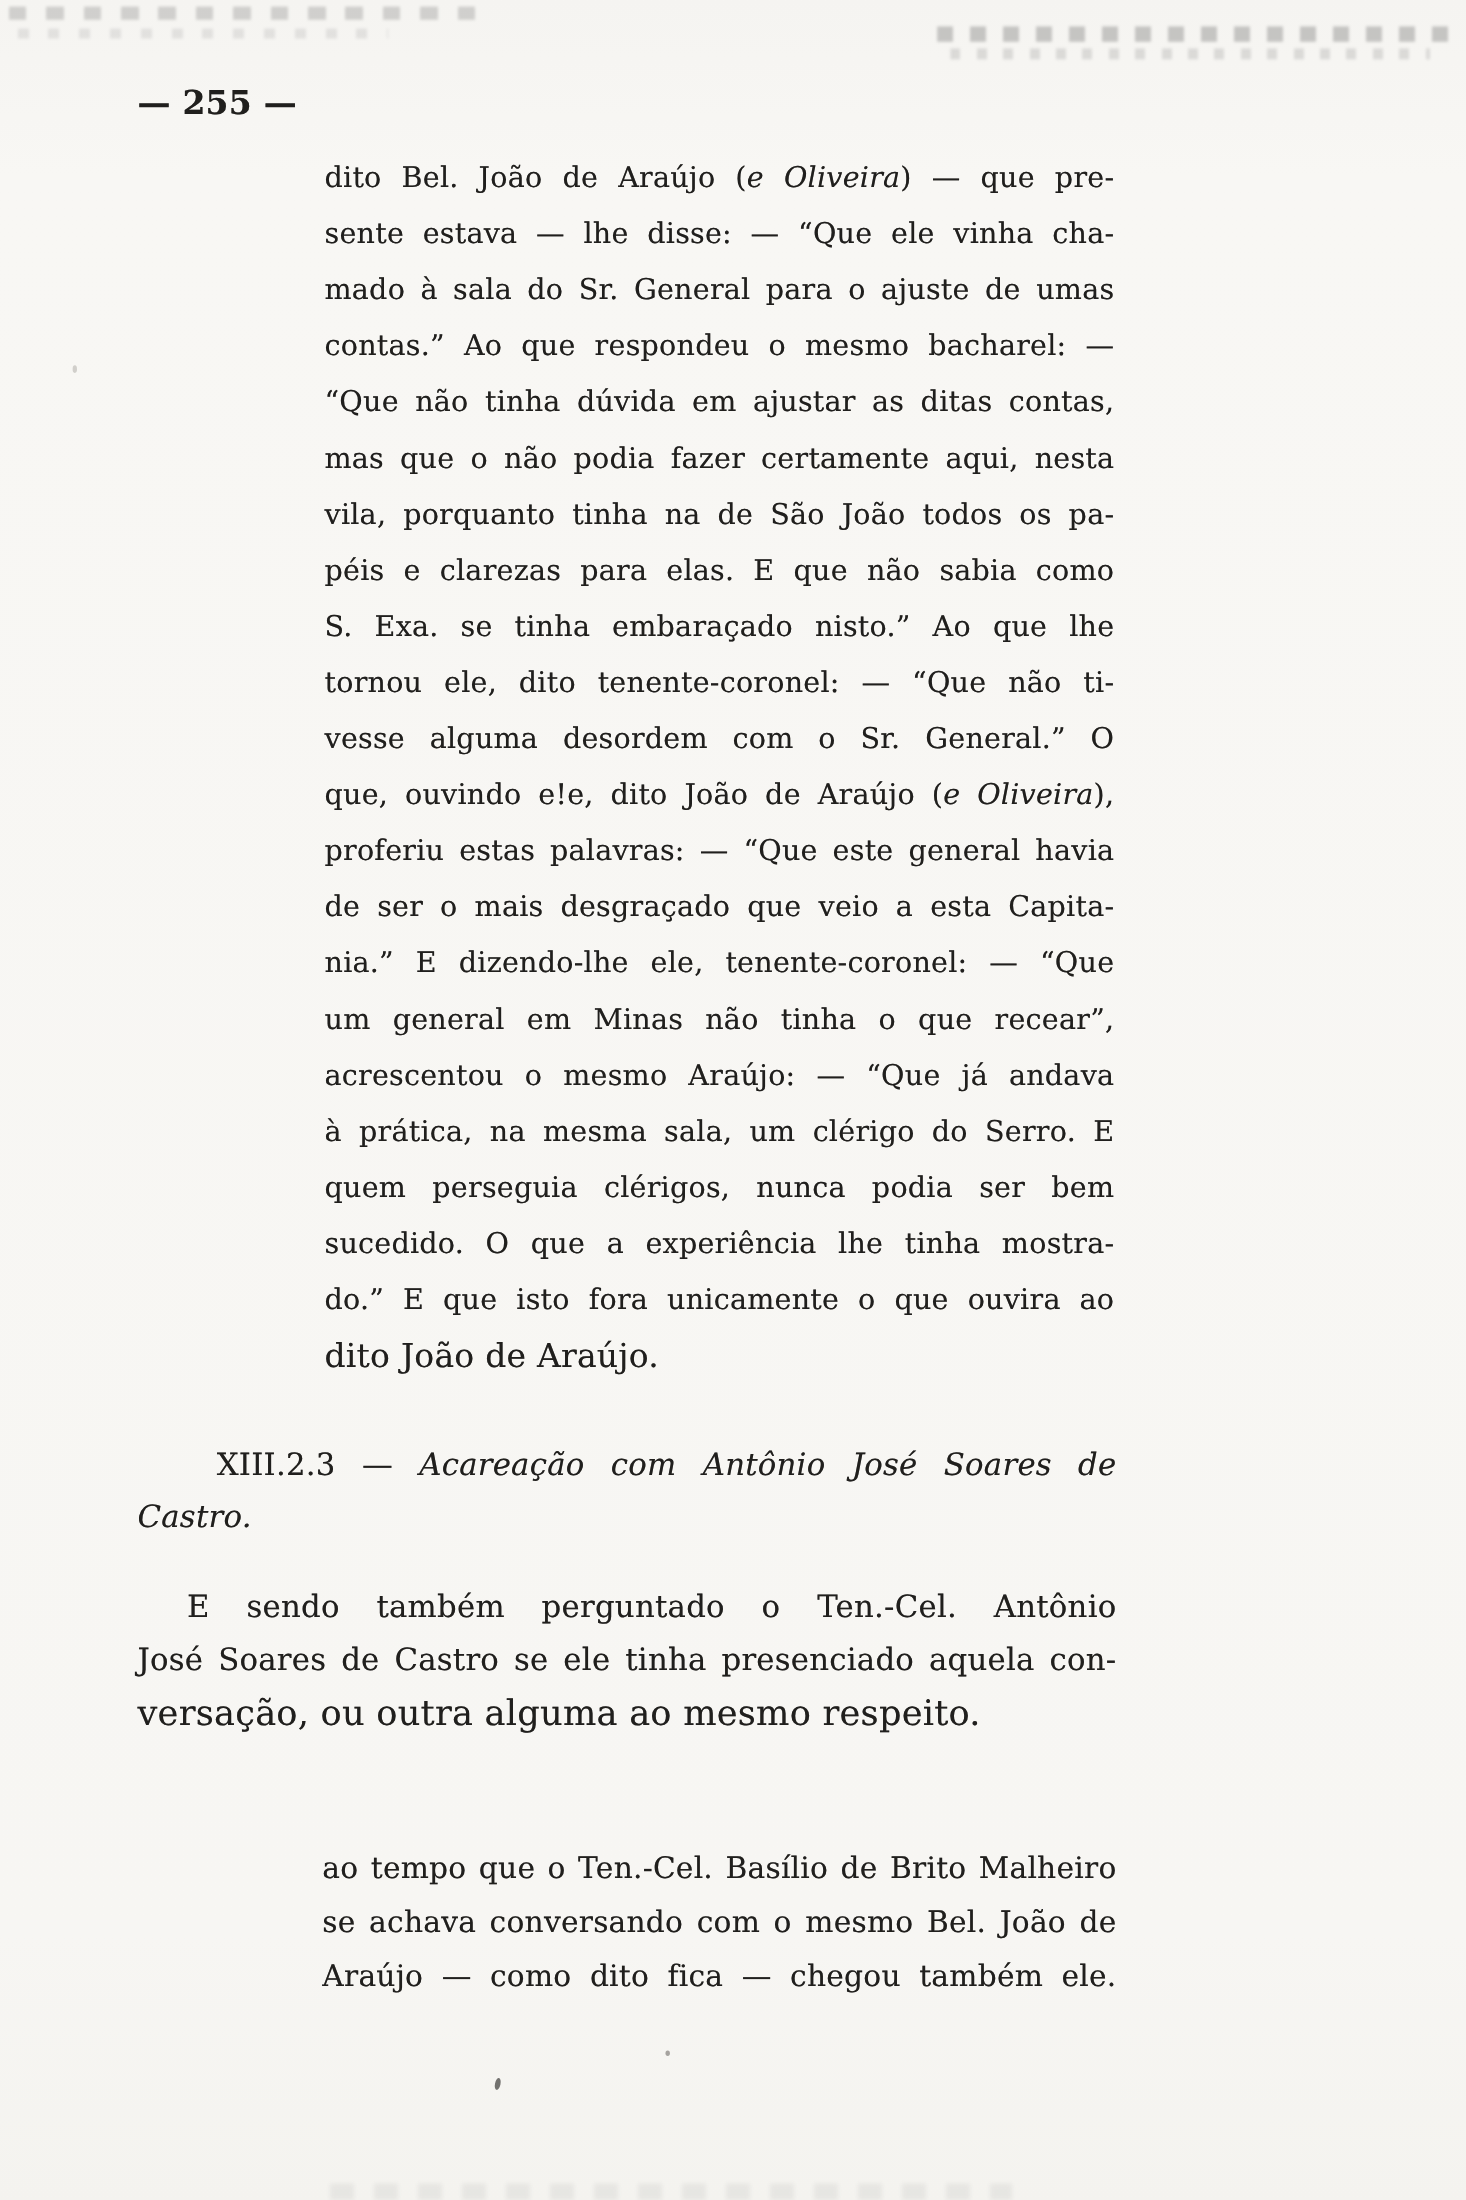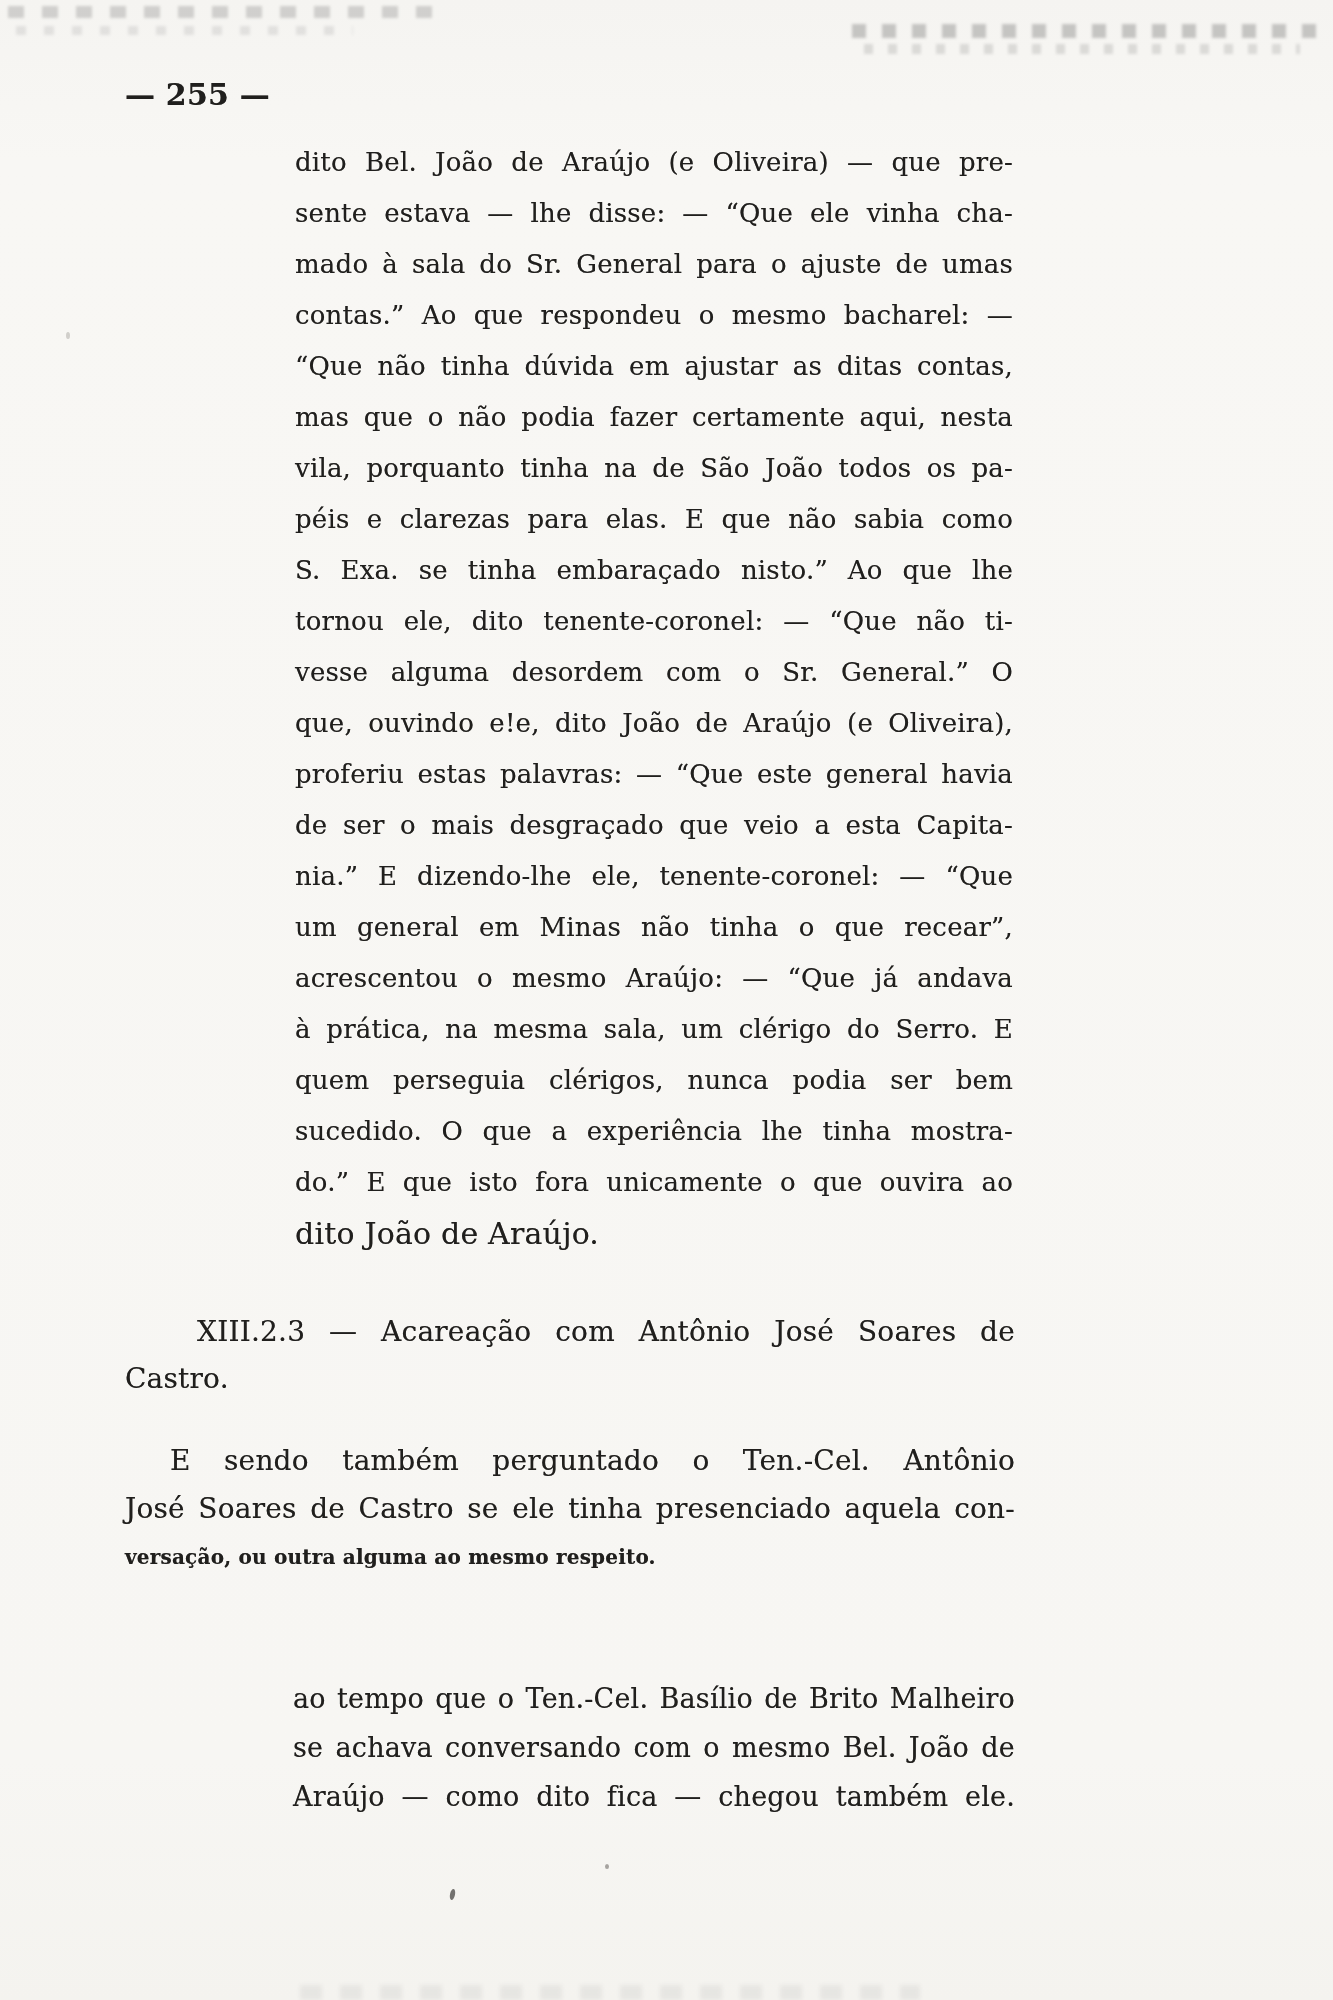--- a/index.html
+++ b/index.html
@@ -10,29 +10,29 @@
     font-family:"DejaVu Serif","Liberation Serif",serif;
     color:#201f1d;
     text-shadow:0 0 .5px rgba(32,31,29,.55);
     letter-spacing:.2px;
   }
   .abs{position:absolute;}
   .pagenum{left:125px; top:78px; width:866px; text-align:left;
     font-size:30px; font-weight:700; line-height:34px;}
   .jst .line{text-align:justify; text-align-last:justify;}
   .line{min-height:1em;}
-  .it{}
+  .it{font-style:italic;}
   .q1{left:295px; top:137px; width:718px; font-size:26px; line-height:51px;}
   .q1last{left:295px; top:1208px; width:718px; font-size:30px; line-height:51px; text-align:left;}
   .heading{left:125px; top:1308px; width:890px; font-size:28px; line-height:47px;}
   .heading .l1{text-align:justify; text-align-last:justify; padding-left:72px;}
   .heading .l2{text-align:left;}
   .para1{left:125px; top:1437px; width:890px; font-size:28px; line-height:48px;}
   .para1 .line:first-child{text-indent:45px;}
-  .para1last{left:125px; top:1533px; width:890px; font-size:20px; line-height:48px; text-align:left;font-weight:bold;}
+  .para1last{left:125px; top:1533px; width:890px; font-size:32px; line-height:48px; text-align:left;}
   .respondeu{left:125px; top:1606px; width:890px; font-size:28px; line-height:48px; text-indent:68px; text-align:left;}
   .q2{left:293px; top:1674px; width:722px; font-size:27px; line-height:49px;}
   
   .smudge-tl{left:8px; top:4px; width:432px; height:38px; opacity:.45; filter:blur(1.6px);
     background:
       repeating-linear-gradient(90deg, rgba(95,95,95,.55) 0 16px, rgba(95,95,95,0) 16px 34px) 0 2px/100% 12px no-repeat,
       repeating-linear-gradient(90deg, rgba(120,120,120,.35) 0 10px, rgba(120,120,120,0) 10px 28px) 8px 22px/78% 9px no-repeat;}
   .smudge-tr{left:852px; top:20px; width:474px; height:42px; opacity:.5; filter:blur(1.6px);
     background:
       repeating-linear-gradient(90deg, rgba(85,85,85,.6) 0 14px, rgba(85,85,85,0) 14px 30px) 0 4px/100% 14px no-repeat,

